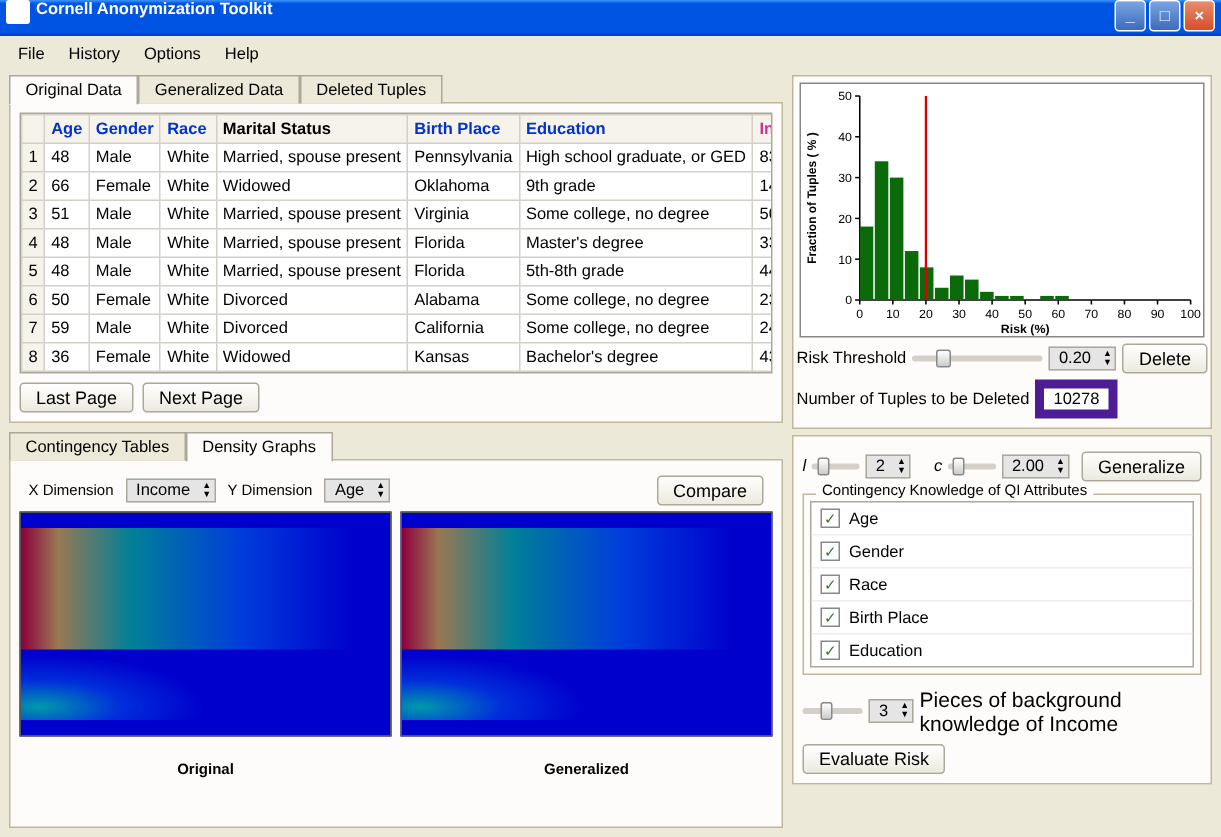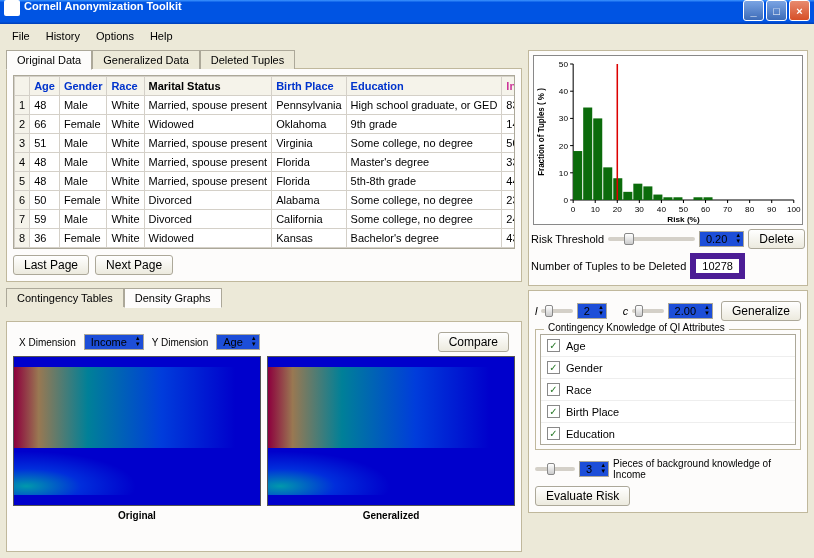--- a/index.html
+++ b/index.html
@@ -21,32 +21,32 @@
 .tab.inactive { background: #ece9d8; }
 .table-wrap { border: 1px solid #aca899; background: #fff; overflow: hidden; }
 table { border-collapse: collapse; width: 100%; font-size: 10px; }
 th, td { border: 1px solid #d4d0c8; padding: 3px 4px; text-align: left; white-space: nowrap; }
 th { background: #f5f3ea; font-weight: bold; }
 .th-blue { color: #0033cc; }
 .th-pink { color: #cc3399; }
 td.rownum { background: #f5f3ea; text-align: center; width: 18px; }
 .btnrow { display: flex; gap: 6px; margin-top: 6px; }
 button { background: linear-gradient(to bottom,#fff,#eceade); border: 1px solid #aca899; border-radius: 3px; padding: 2px 10px; font-size: 12px; }
-.graphs-panel { flex: 1; display: flex; flex-direction: column; gap: 15px; }
+.graphs-panel { flex: 1; display: flex; flex-direction: column; }
 .dim-row { display: flex; align-items: center; gap: 8px; justify-content: flex-end; padding: 4px 6px; }
 .dim-row label { font-size: 10px; }
-.spinbox { display: inline-flex; border: 1px solid #aca899; background: #1d4ed8; align-items: flex-start; }
+.spinbox { display: inline-flex; border: 1px solid #aca899; background: #e5e5e5; align-items: center; }
 .spinbox span { padding: 1px 6px; }
 .spinbox .arrows { display: flex; flex-direction: column; font-size: 6px; line-height: 6px; padding: 0 2px; }
 .graph-pair { display: flex; gap: 6px; flex: 1; }
 .graph-box { flex: 1; display: flex; flex-direction: column; align-items: center; }
 .densitymap { width: 100%; height: 150px; background: #0000cc; border: 1px solid #555; position: relative; overflow: hidden; }
 .densitymap::before { content: ""; position: absolute; left: 0; top: 10px; width: 100%; height: 55%; background: linear-gradient(to right, rgba(200,0,0,0.7), rgba(255,200,0,0.6) 10%, rgba(0,255,100,0.5) 30%, rgba(0,200,255,0.3) 60%, rgba(0,0,200,0) 90%); }
 .densitymap::after { content: ""; position: absolute; left: 0; bottom: 10px; width: 50%; height: 30%; background: radial-gradient(ellipse at 10% 80%, rgba(0,255,150,0.6), rgba(0,150,255,0.3), transparent 70%); }
-.graph-label { text-align: center; font-weight: bold; margin-top: 4px; font-size: 10px; }
+.graph-label { text-align: center; font-weight: bold; margin-top: 17px; font-size: 10px; }
 .chart-area { background: #fff; border: 1px solid #888; height: 170px; position: relative; margin: 2px; }
 .slider-row { display: flex; align-items: center; gap: 4px; margin: 4px 0; font-size: 10px; }
 .slider-track { flex: 1; height: 4px; background: #d4d0c8; position: relative; border-radius: 2px; }
 .slider-thumb { position: absolute; top: -4px; width: 10px; height: 12px; background: linear-gradient(to bottom,#fff,#ccc); border: 1px solid #888; border-radius: 2px; }
 .numbox { border: 6px solid #4c1d95; background: #fff; padding: 1px 6px; display: inline-block; min-width: 30px; }
 .group-box { border: 1px solid #c0b89c; padding: 4px; position: relative; margin-top: 8px; }
 .group-title { position: absolute; top: -8px; left: 8px; background: #fdfcfb; padding: 0 4px; font-size: 10px; }
 .check-list { background: #fff; border: 1px solid #aca899; }
 .check-item { display: flex; align-items: center; padding: 4px 6px; border-bottom: 1px solid #eee; gap: 6px; }
 .check-item:last-child { border-bottom: none; }
@@ -364,21 +364,21 @@
       </div>
 
       <div class="slider-row" style="margin-top:8px">
         <div class="mini-slider">
             <div class="mini-thumb" style="left:30%"></div>
           </div>
         <div class="spinbox">
             <span>3</span>
             <div class="arrows">▲<br>▼</div>
           </div>
-        <span style="flex:1;font-size:10px">Pieces of background knowledge of Income</span>
+        <span style="flex:1;font-size:14px">Pieces of background knowledge of Income</span>
       </div>
 
       <div style="margin-top:6px">
         <button>Evaluate Risk</button>
       </div>
     </div>
   </div>
 </div>
 
 </body></html>

